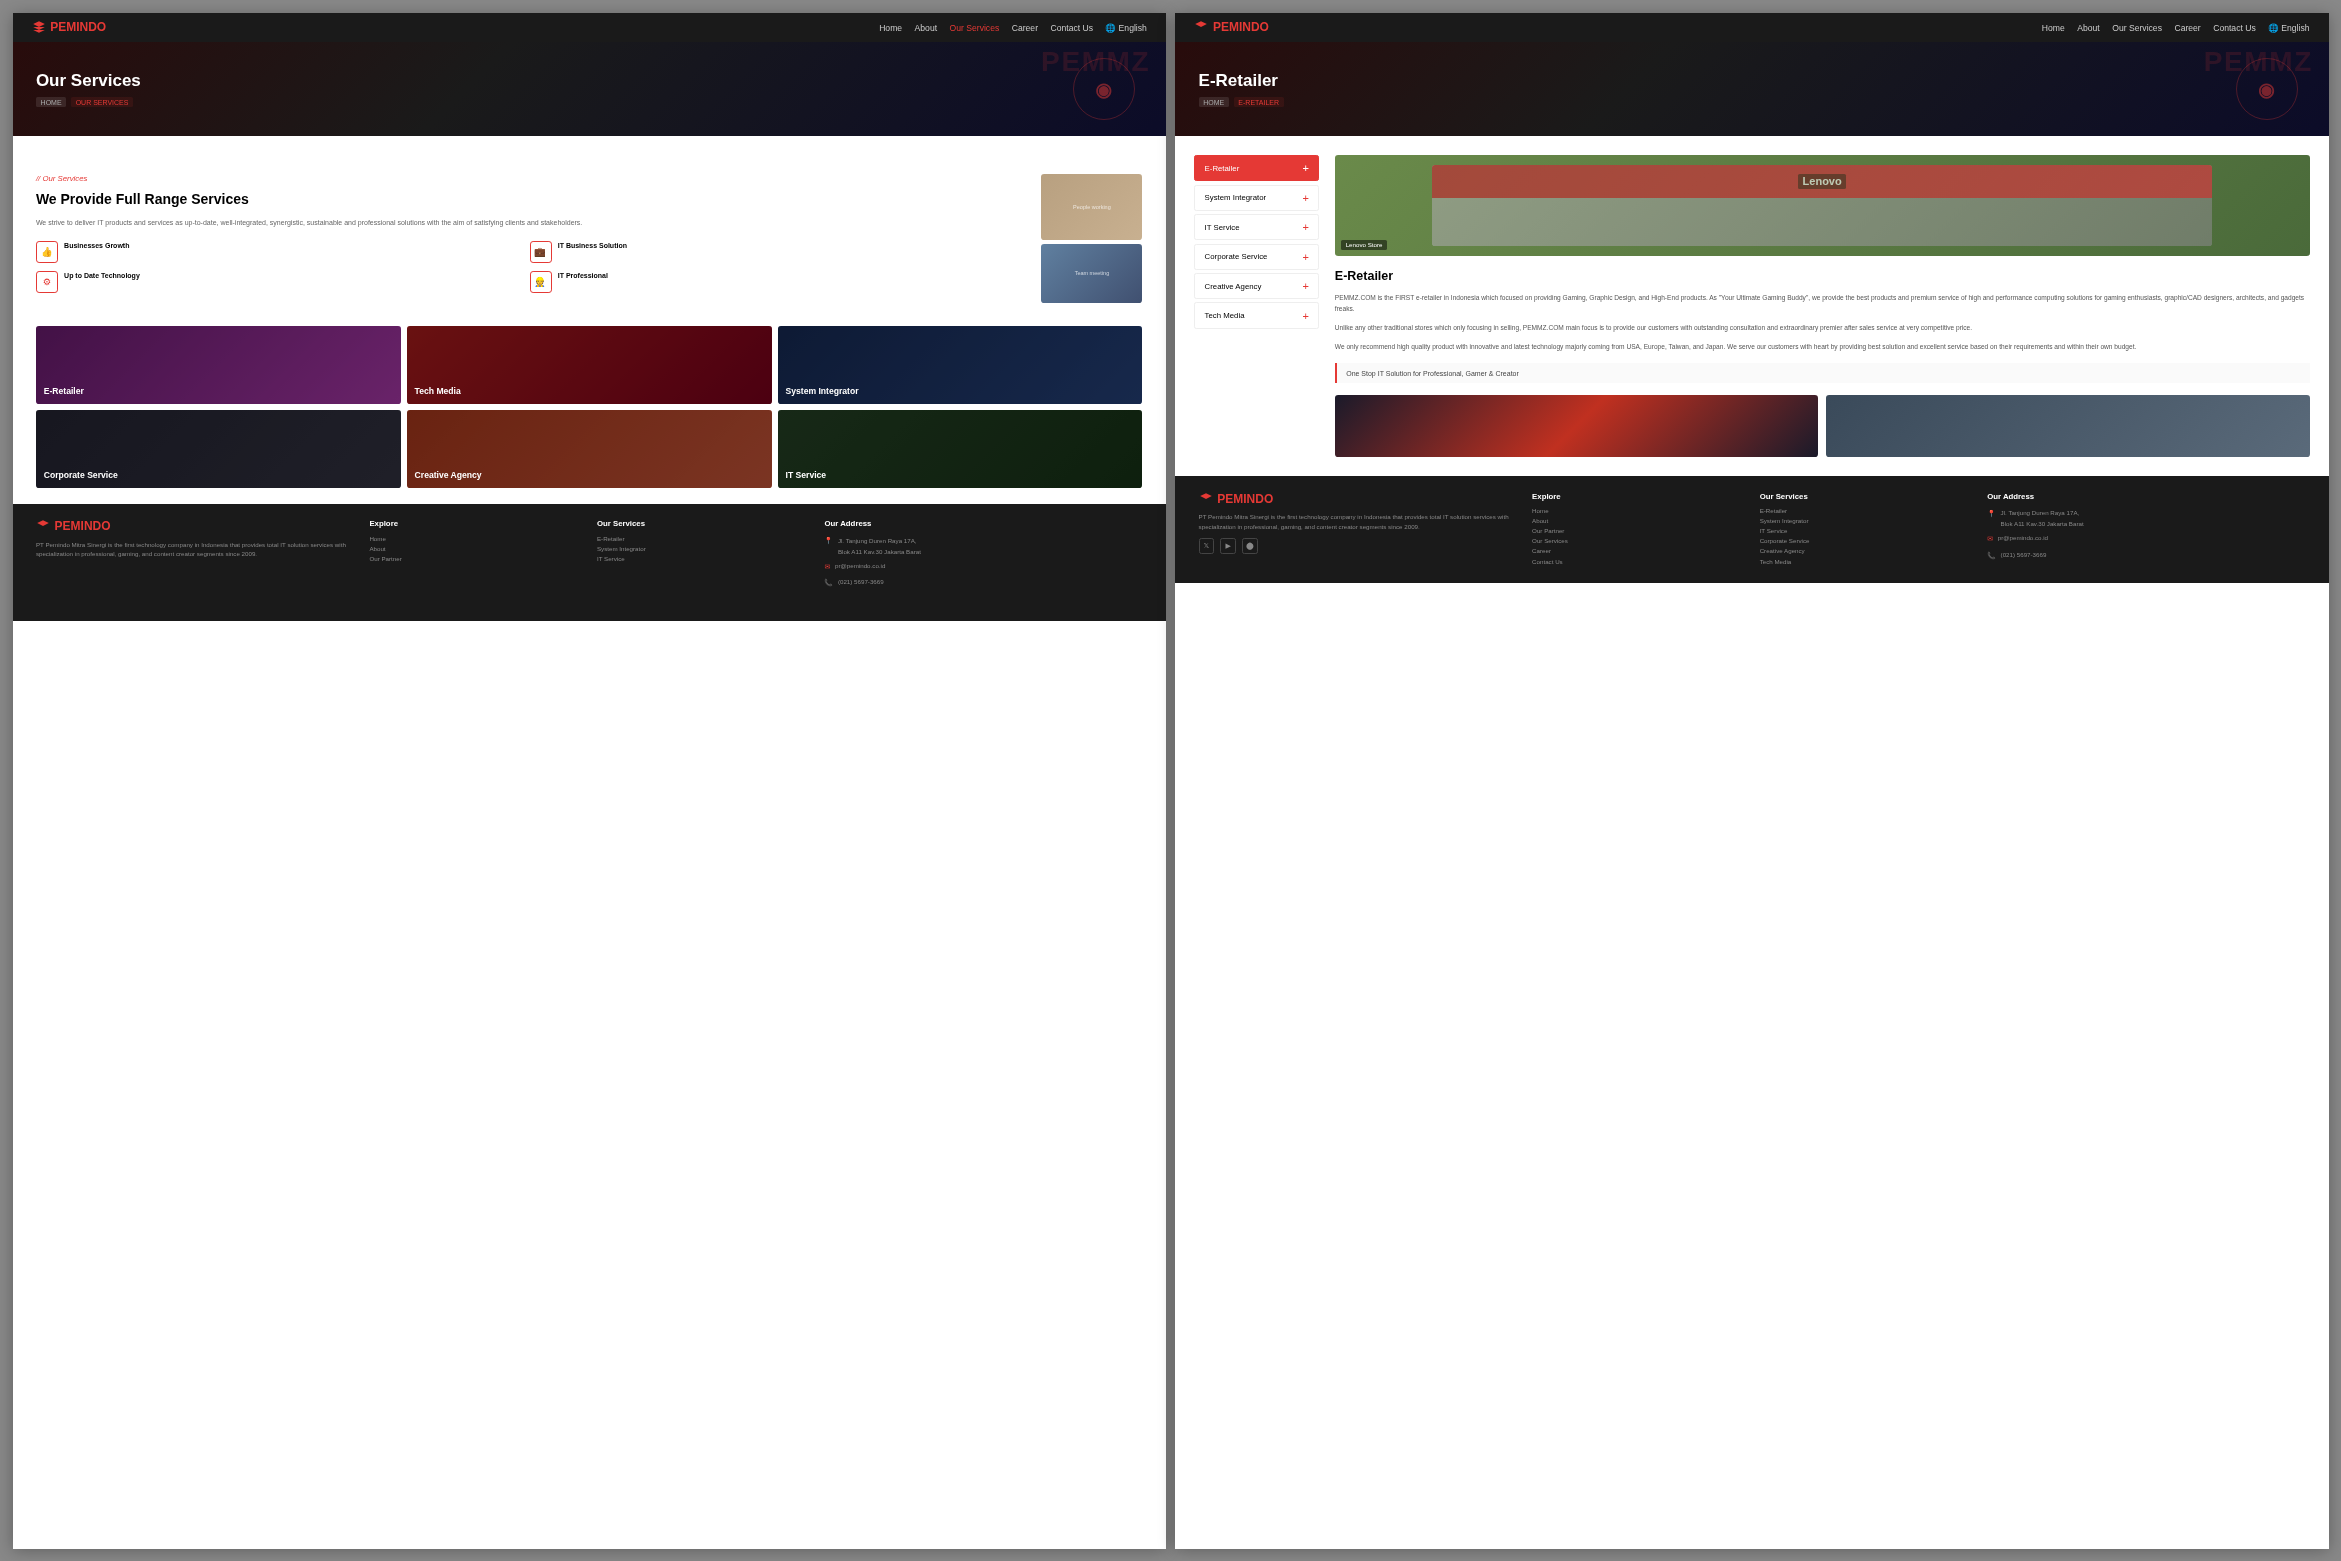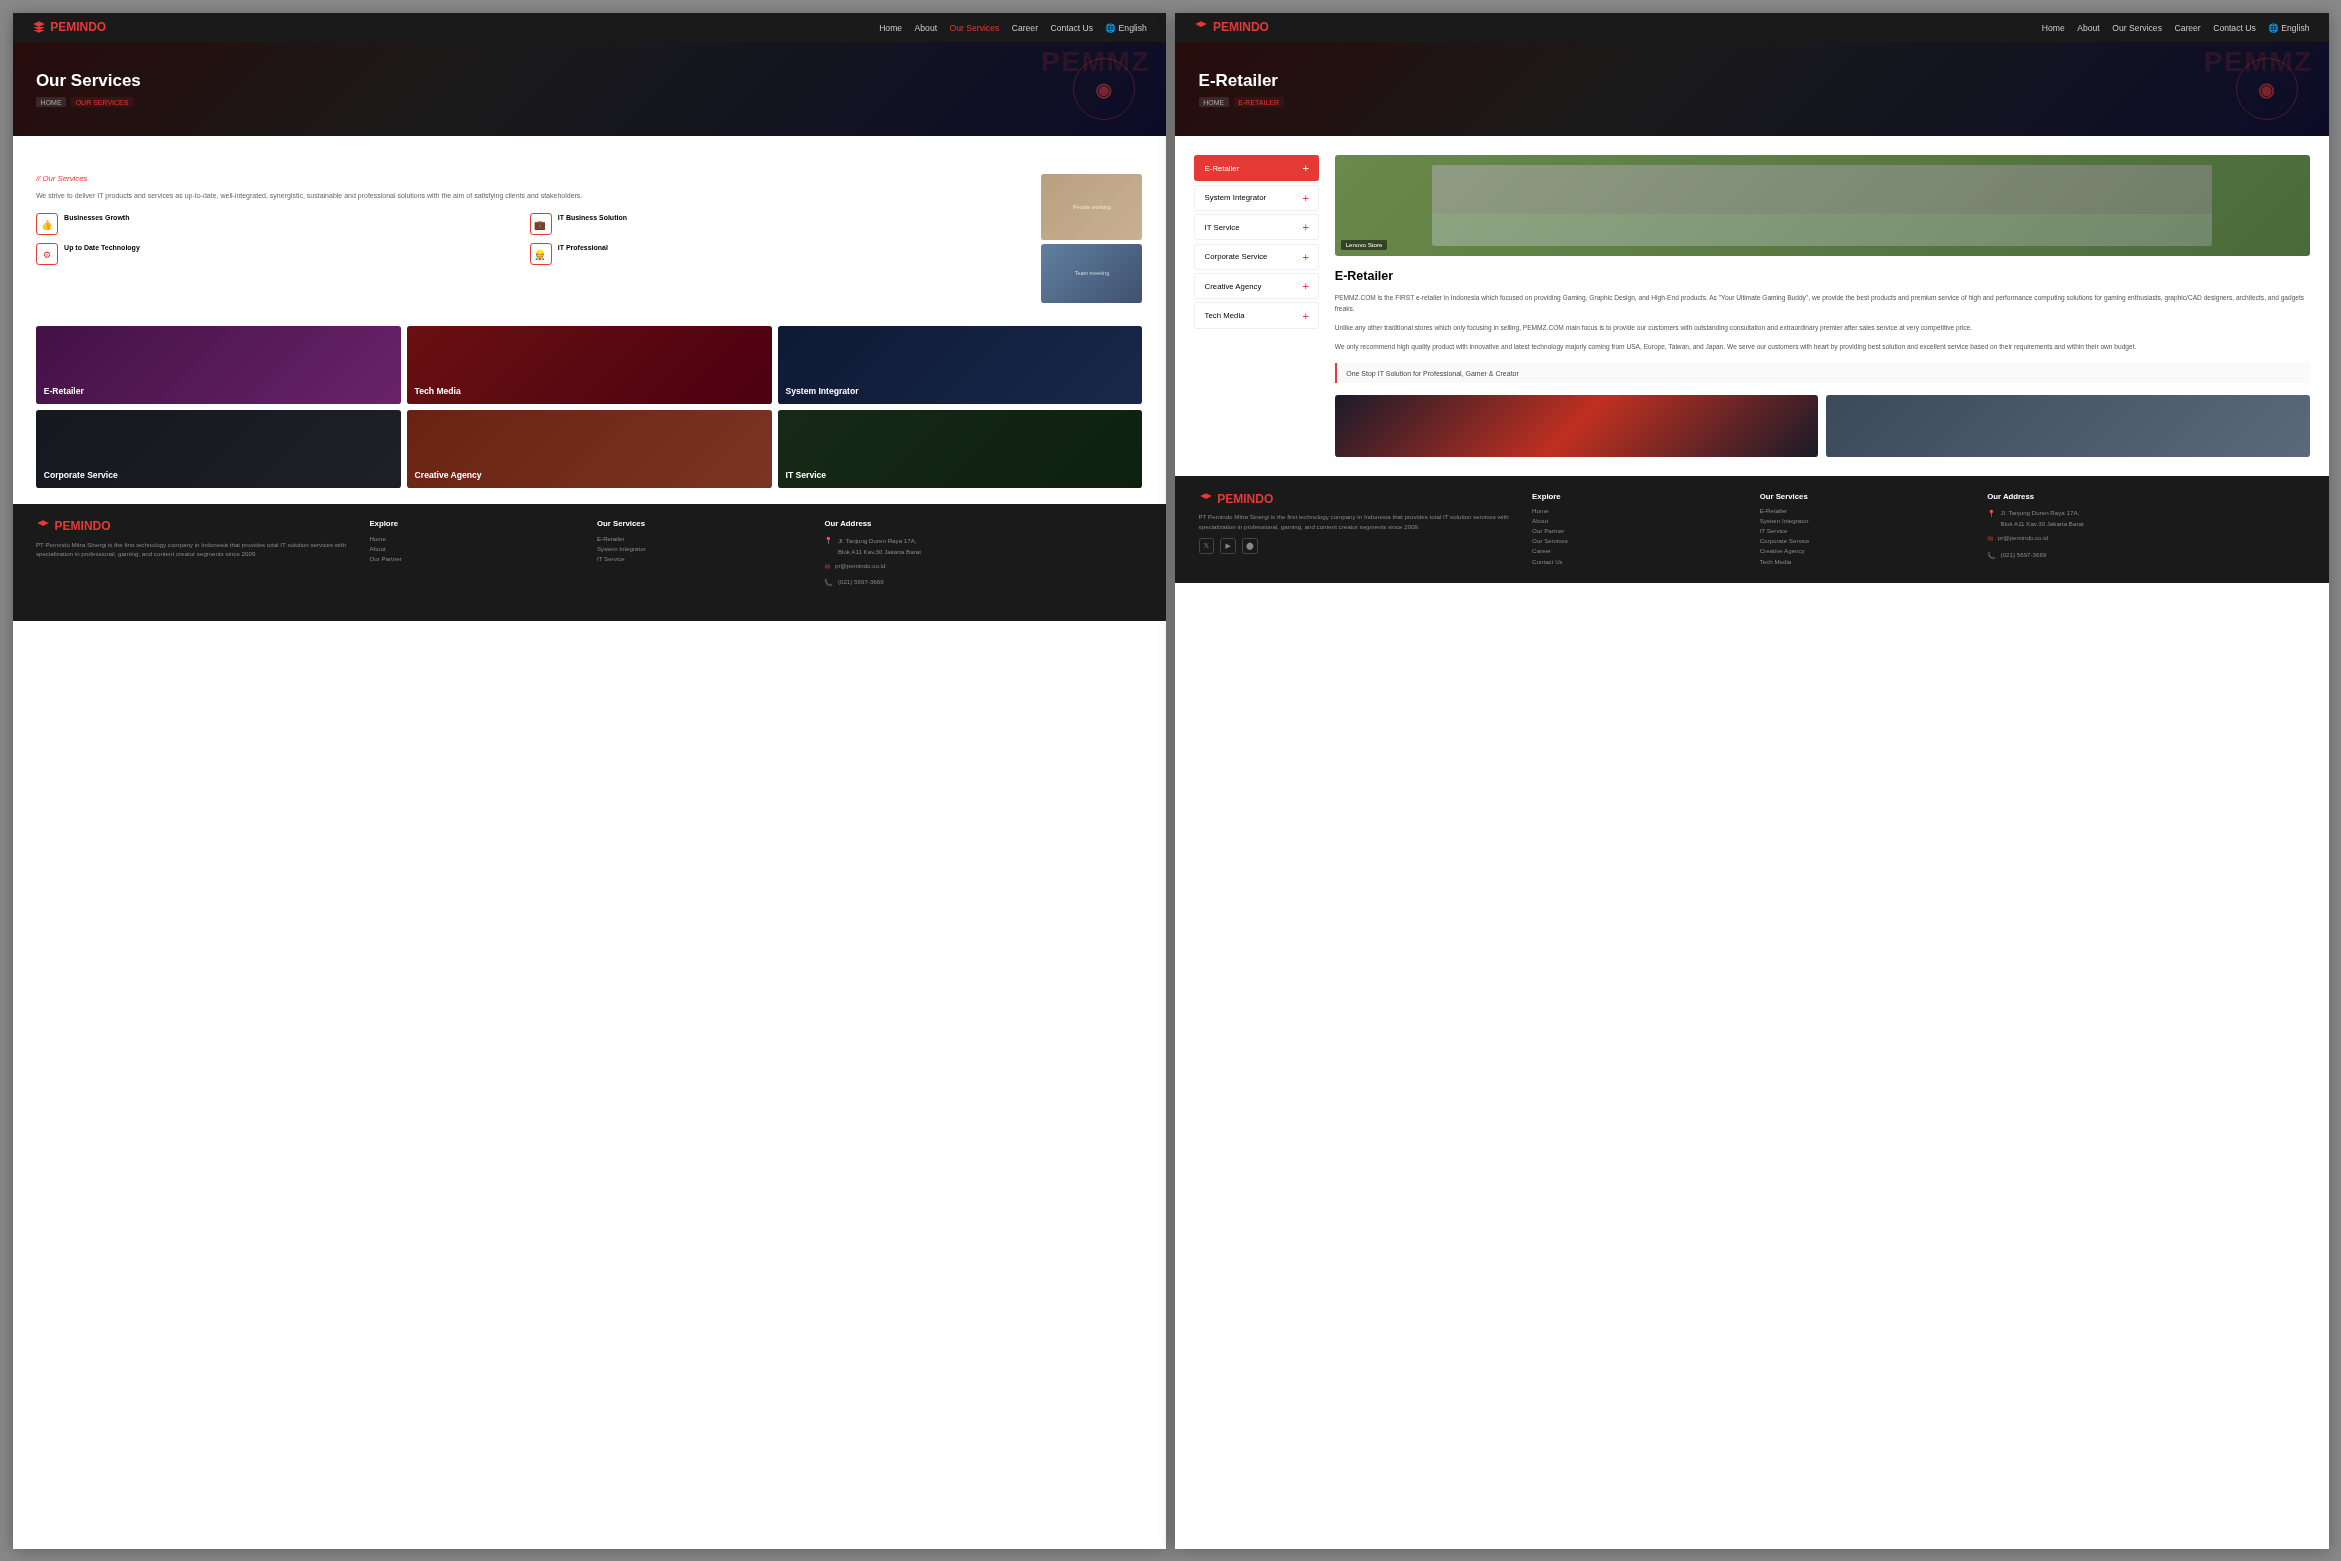--- a/index.html
+++ b/index.html
@@ -388,20 +388,21 @@
       <div class="breadcrumb">
         <span>HOME</span>
         <span class="active">OUR SERVICES</span>
       </div>
     </div>
   </div>
 
   <div class="services-intro">
     <div class="services-intro-text">
       <div class="section-label">// Our Services</div>
+      <h2>We Provide Full Range Services</h2>
       <p>We strive to deliver IT products and services as up-to-date, well-integrated, synergistic, sustainable and professional solutions with the aim of satisfying clients and stakeholders.</p>
       <div class="features-grid">
         <div class="feature-item">
           <div class="feature-icon">👍</div>
           <span class="feature-text">Businesses Growth</span>
         </div>
         <div class="feature-item">
           <div class="feature-icon">💼</div>
           <span class="feature-text">IT Business Solution</span>
         </div>
@@ -579,20 +580,23 @@
         <span class="plus">+</span>
       </div>
     </div>
 
     <div class="detail-main">
 
       <div class="detail-hero-img" style="background: linear-gradient(135deg, #6a8a4a, #4a6a3a); position: relative; overflow: hidden;">
 
         <div style="position:absolute; inset:0; display:flex; align-items:center; justify-content:center; opacity:0.6;">
           <div style="width:80%; height:80%; background: linear-gradient(135deg, #aabbaa, #8a9a8a); border-radius:3.1px; display:flex; flex-direction:column; overflow:hidden;">
+            <div style="height:40%; background: linear-gradient(135deg, #cc2233, #ee3344); display:flex; align-items:center; justify-content:center;">
+              <span style="color:white; font-size:11px; font-weight:bold;">Lenovo</span>
+            </div>
             <div style="height:60%; background: linear-gradient(135deg, #aaaaaa, #888888);">
             </div>
           </div>
         </div>
         <span style="position:relative;z-index:2;">Lenovo Store</span>
       </div>
 
       <h2 class="detail-title">E-Retailer</h2>
 
       <p class="detail-text">PEMMZ.COM is the FIRST e-retailer in Indonesia which focused on providing Gaming, Graphic Design, and High-End products. As "Your Ultimate Gaming Buddy", we provide the best products and premium service of high and performance computing solutions for gaming enthusiasts, graphic/CAD designers, architects, and gadgets freaks.</p>

